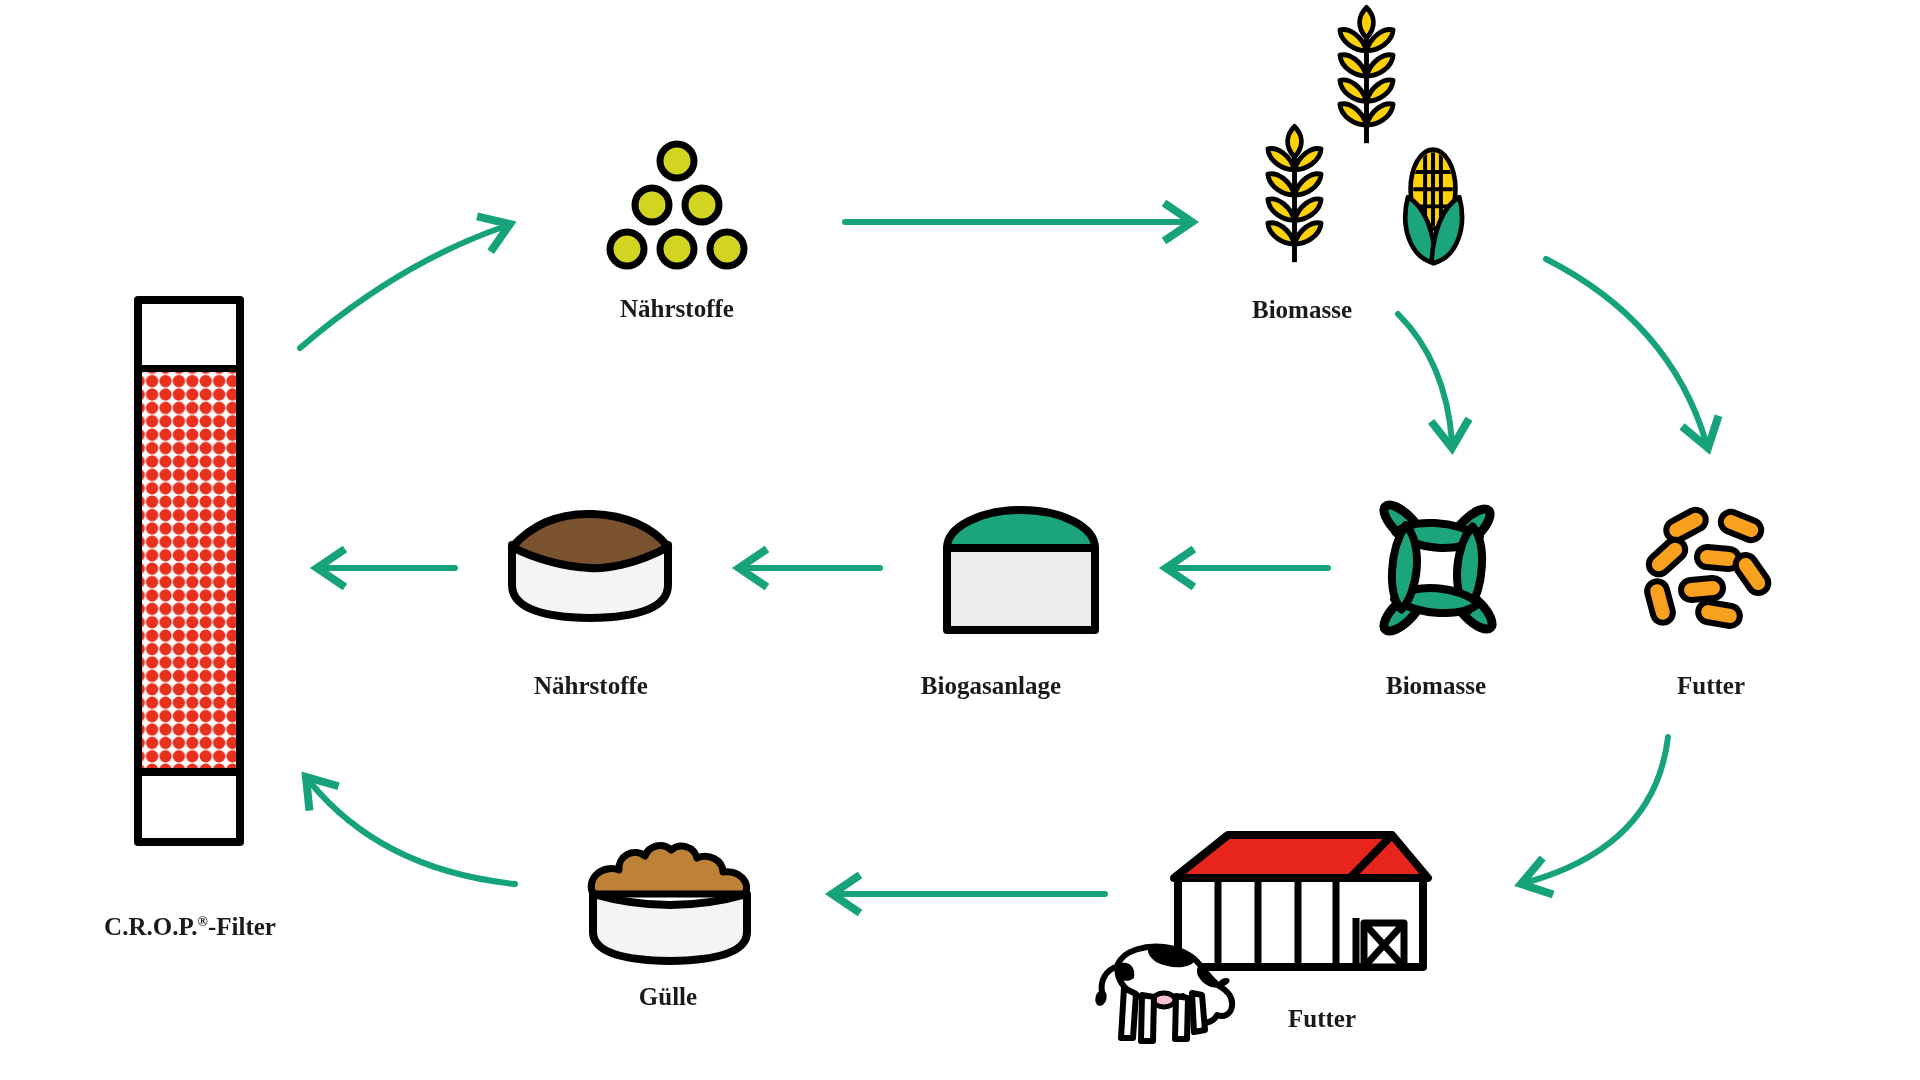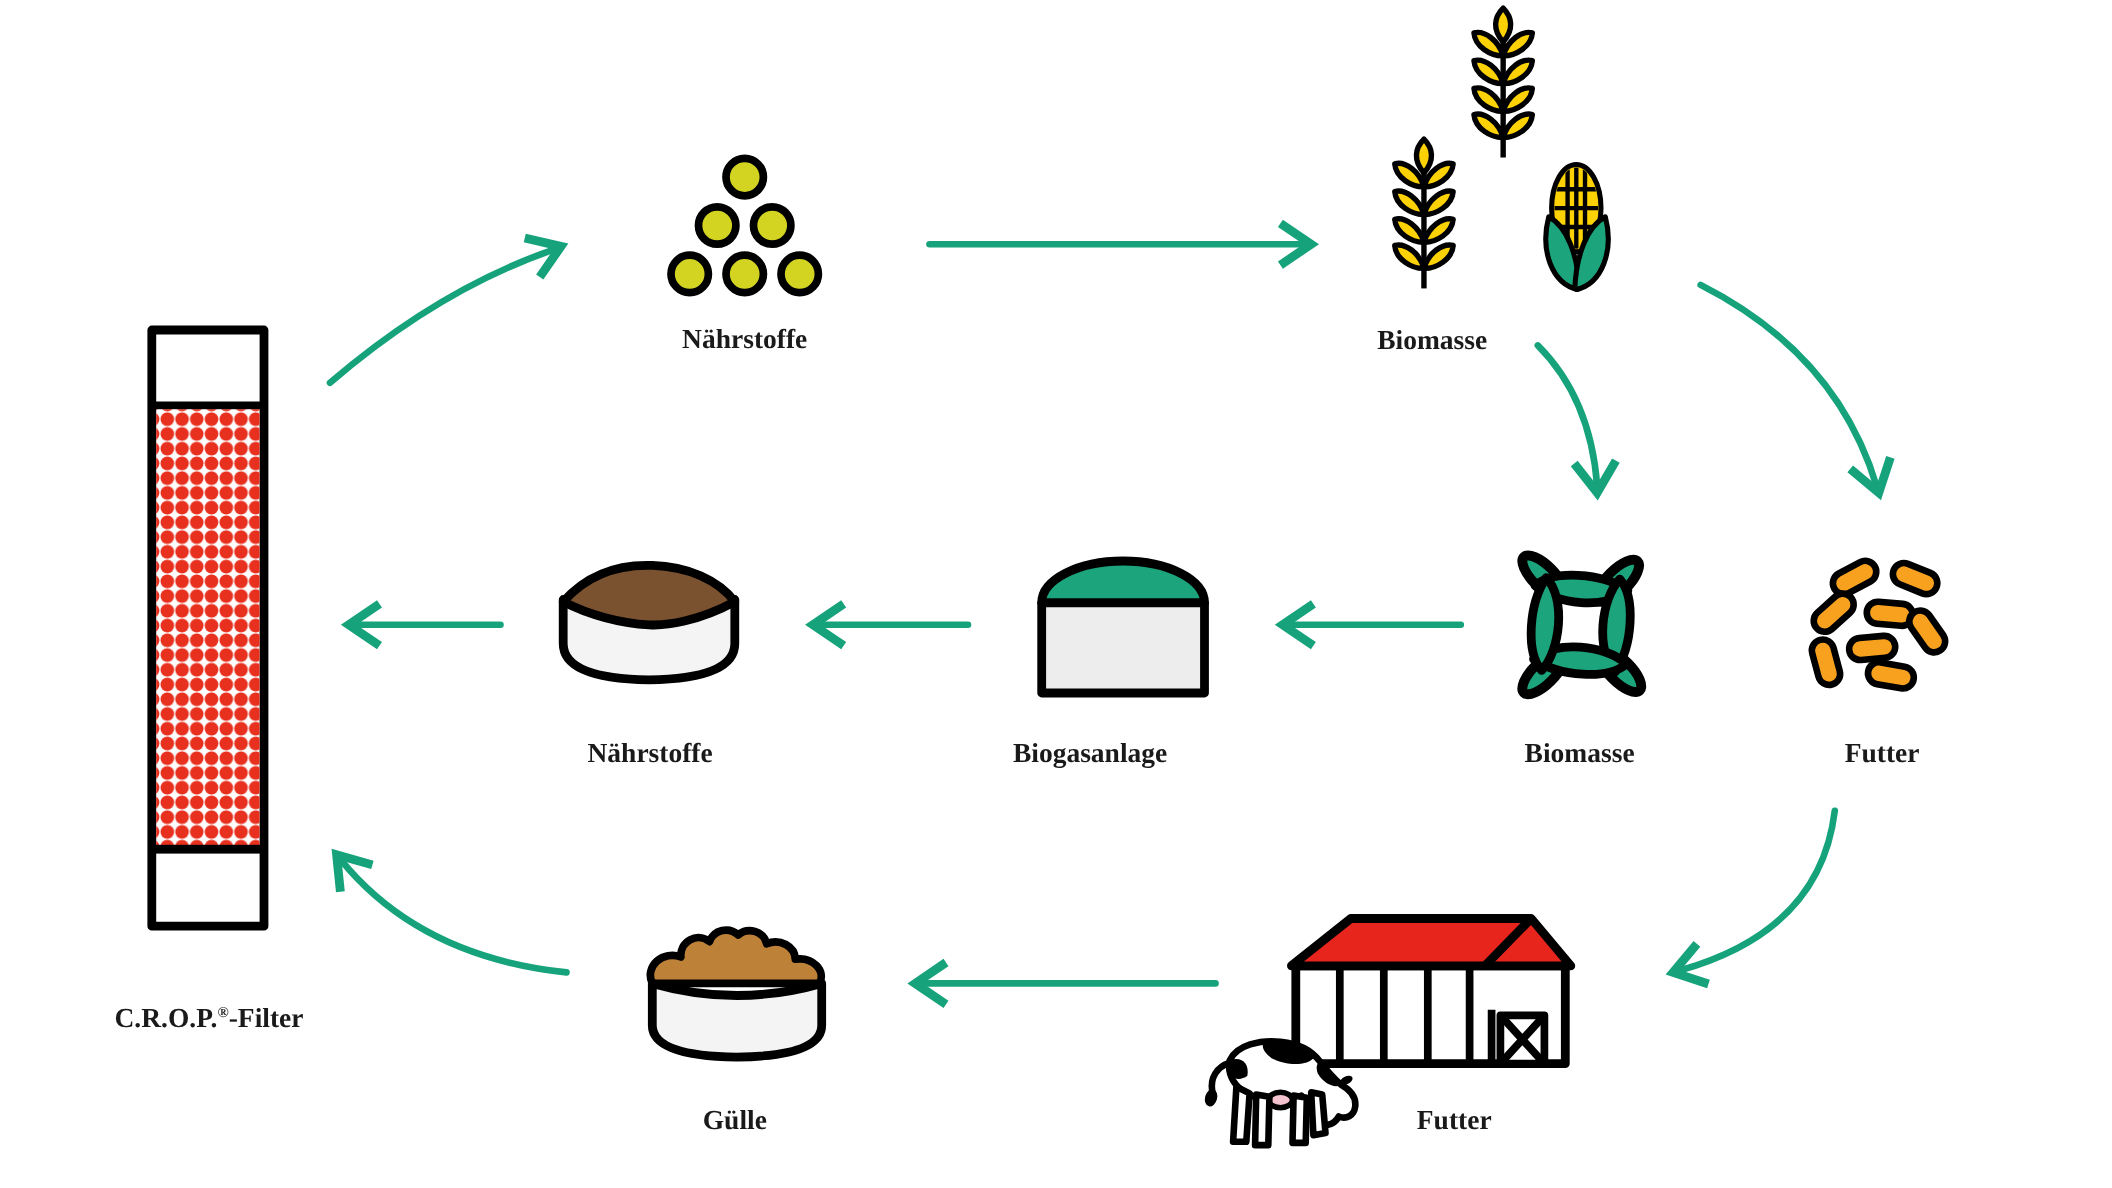--- a/index.html
+++ b/index.html
@@ -177,21 +177,21 @@
   <svg class="icon" style="left:505px;top:505px" width="175" height="125" viewBox="0 0 175 125">
     <path class="ink w8 f-light" d="M7 40 L7 80 Q7 112 85 113 Q163 112 163 80 L163 40 Z"></path>
     <path class="ink w8 f-digestate" d="M7 42 C30 16 60 8 88 9 C120 10 148 22 163 42 C130 60 100 64 85 63 C60 62 30 54 7 42 Z"></path>
   </svg>
   <div class="node-label" style="left:591px;top:671px">Nährstoffe</div>
 
   <svg class="icon" style="left:585px;top:828px" width="175" height="140" viewBox="0 0 175 140">
     <path class="ink w7 f-manure" d="M8 66 a20 18 0 0 1 26 -24 a16 16 0 0 1 26 -14 a16 16 0 0 1 26 -6 a16 16 0 0 1 26 8 a18 16 0 0 1 26 14 a20 16 0 0 1 22 22 Z"></path>
     <path class="ink w8 f-light" d="M8 66 Q85 88 162 66 L162 104 Q162 132 85 133 Q8 132 8 104 Z"></path>
   </svg>
-  <div class="node-label" style="left:668px;top:1004px">Gülle</div>
+  <div class="node-label" style="left:668px;top:982px">Gülle</div>
 
   <svg class="icon" style="left:1170px;top:828px" width="265" height="150" viewBox="0 0 265 150">
     <rect class="ink w8 f-white" x="8" y="50" width="245" height="89"></rect>
     <g stroke="#000" stroke-width="7" fill="none">
       <path d="M48 50 V139 M88 50 V139 M128 50 V139 M166 50 V139 M186 90 V139"></path>
     </g>
     <path class="ink w8 f-roof" stroke-linejoin="miter" d="M4 50 L58 7 L222 7 L258 50 Z"></path>
     <path d="M180 50 L222 7" stroke="#000" stroke-width="8" fill="none"></path>
     <rect class="ink w7 f-white" x="194" y="95" width="40" height="44"></rect>
     <path d="M194 95 L234 139 M234 95 L194 139" stroke="#000" stroke-width="7" fill="none"></path>

